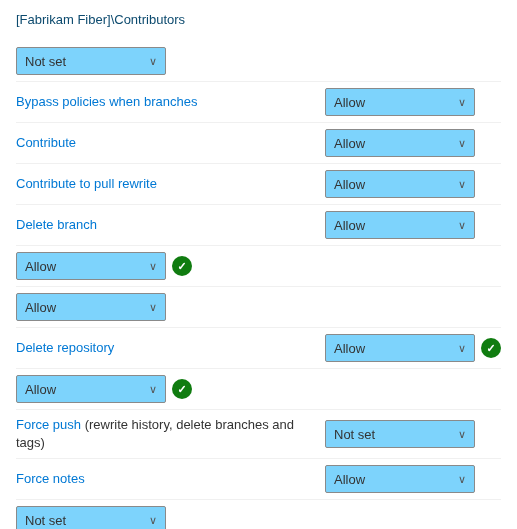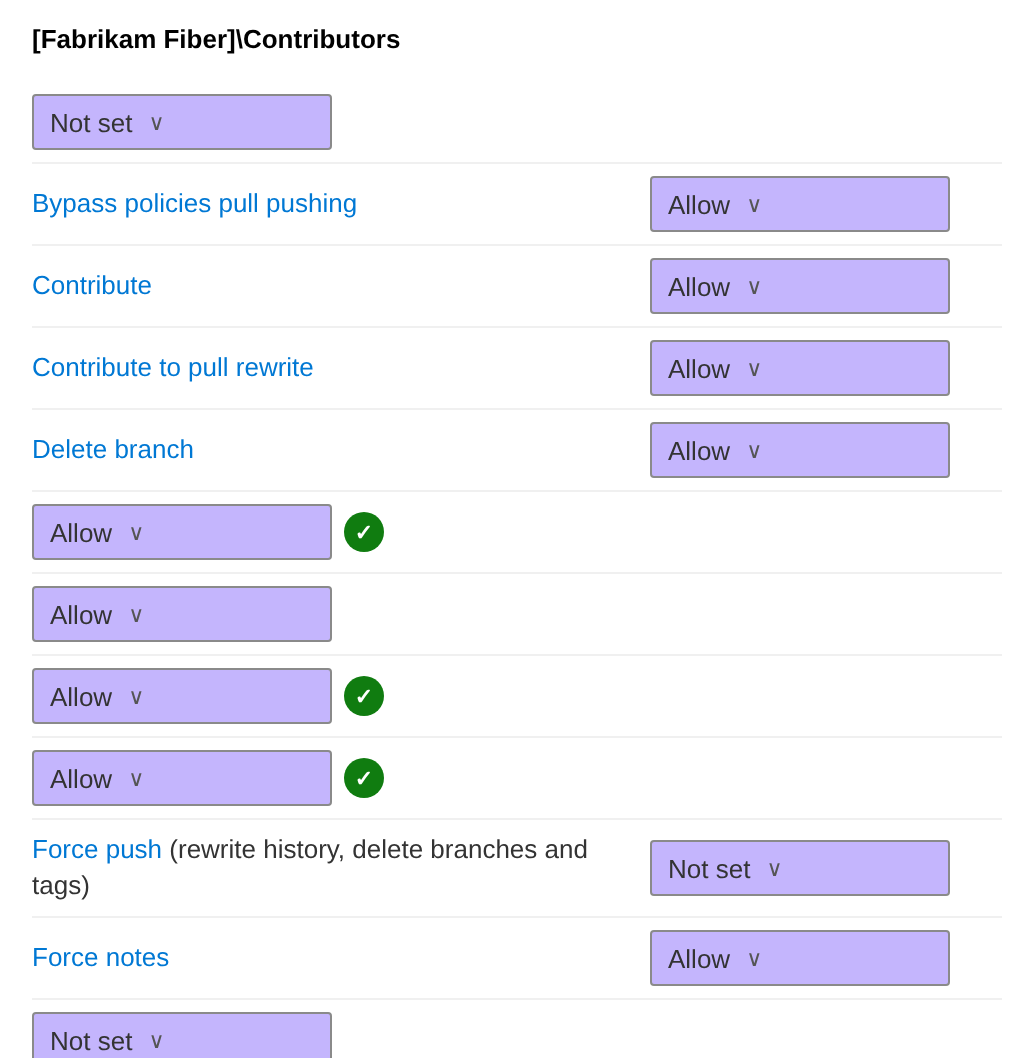--- a/index.html
+++ b/index.html
@@ -6,23 +6,23 @@
     body {
       font-family: "Segoe UI", Arial, sans-serif;
       font-size: 13px;
       background: #fff;
       color: #333;
       width: 517px;
       min-height: 529px;
       padding: 12px 16px;
     }
     .page-title {
-      color: #000000;
-      font-size: 13px;
-      font-weight: 700;
+      color: #0c4a6e;
+      font-size: 13px;
+      font-weight: 400;
       margin-bottom: 14px;
     }
     .permission-row {
       display: flex;
       align-items: center;
       justify-content: space-between;
       padding: 6px 0;
       border-bottom: 1px solid #f0f0f0;
       min-height: 38px;
     }
@@ -38,26 +38,27 @@
     }
     .dropdown-wrapper {
       display: flex;
       align-items: center;
       gap: 6px;
       flex-shrink: 0;
     }
     .dropdown {
       display: flex;
       align-items: center;
+      justify-content: space-between;
       width: 150px;
       height: 28px;
       border: 1px solid #8a8a8a;
       border-radius: 2px;
       padding: 0 8px;
-      background: #c4b5fd;
+      background: #7dd3fc;
       cursor: pointer;
       font-size: 13px;
       color: #333;
     }
     .dropdown .chevron {
       margin-left: 8px;
       font-size: 11px;
       color: #555;
     }
     .check-icon {
@@ -91,21 +92,21 @@
     <div class="permission-row">
       <div class="dropdown-wrapper">
         <div class="dropdown">
           <span>Not set</span>
           <span class="chevron">∨</span>
         </div>
         <div class="placeholder"></div>
       </div>
     </div>
     <div class="permission-row">
-      <div class="permission-label">Bypass policies pull pushing</div>
+      <div class="permission-label">Bypass policies when branches</div>
       <div class="dropdown-wrapper">
         <div class="dropdown">
           <span>Allow</span>
           <span class="chevron">∨</span>
         </div>
         <div class="placeholder"></div>
       </div>
     </div>
     <div class="permission-row">
       <div class="permission-label">Contribute</div>
@@ -149,20 +150,21 @@
     <div class="permission-row">
       <div class="dropdown-wrapper">
         <div class="dropdown">
           <span>Allow</span>
           <span class="chevron">∨</span>
         </div>
         <div class="placeholder"></div>
       </div>
     </div>
     <div class="permission-row">
+      <div class="permission-label">Delete repository</div>
       <div class="dropdown-wrapper">
         <div class="dropdown">
           <span>Allow</span>
           <span class="chevron">∨</span>
         </div>
         <div class="check-icon"></div>
       </div>
     </div>
     <div class="permission-row">
       <div class="dropdown-wrapper">

